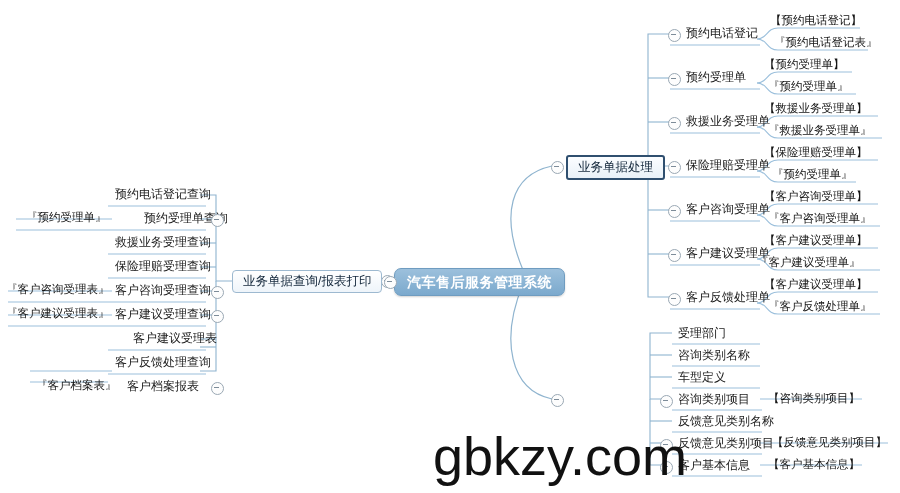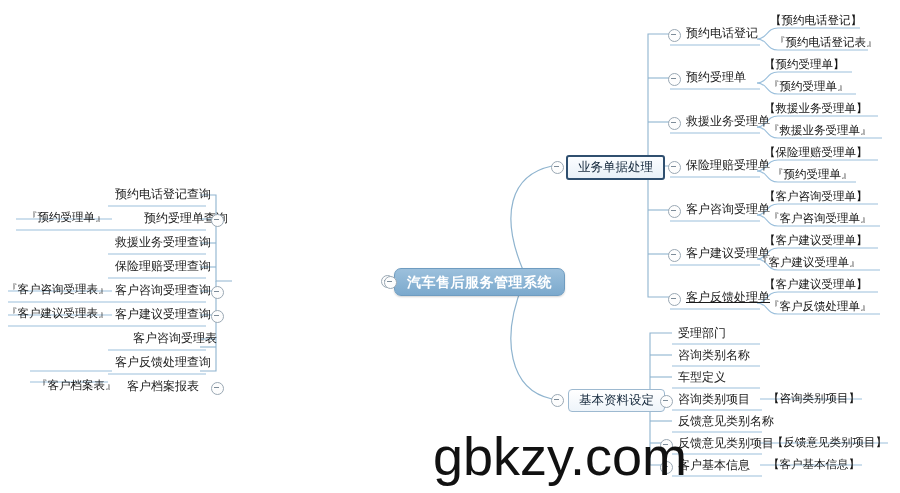--- a/index.html
+++ b/index.html
@@ -202,66 +202,66 @@
   <div class="node leaf" style="left:684px;top:203px;">客户咨询受理单</div>
   <div class="collapse" style="left:668px;top:205px;"></div>
   <div class="node bracket" style="left:764px;top:191px;">【客户咨询受理单】</div>
   <div class="node bracket" style="left:768px;top:213px;">『客户咨询受理单』</div>
 
   <div class="node leaf" style="left:684px;top:247px;">客户建议受理单</div>
   <div class="collapse" style="left:668px;top:249px;"></div>
   <div class="node bracket" style="left:764px;top:235px;">【客户建议受理单】</div>
   <div class="node bracket" style="left:757px;top:257px;">『客户建议受理单』</div>
 
-  <div class="node leaf" style="left:684px;top:291px;text-decoration:underline;">客户反馈处理单</div>
+  <div class="node leaf" style="left:684px;top:291px;">客户反馈处理单</div>
   <div class="collapse" style="left:668px;top:293px;"></div>
   <div class="node bracket" style="left:764px;top:279px;">【客户建议受理单】</div>
   <div class="node bracket" style="left:768px;top:301px;">『客户反馈处理单』</div>
 
-  <div class="node branch plain" style="left:568px;top:389px;">基本资料设定</div>
   <div class="collapse" style="left:551px;top:394px;"></div>
 
   <div class="node leaf" style="left:676px;top:327px;">受理部门</div>
   <div class="node leaf" style="left:676px;top:349px;">咨询类别名称</div>
   <div class="node leaf" style="left:676px;top:371px;">车型定义</div>
 
   <div class="node leaf" style="left:676px;top:393px;">咨询类别项目</div>
   <div class="collapse" style="left:660px;top:395px;"></div>
   <div class="node bracket" style="left:768px;top:393px;">【咨询类别项目】</div>
 
   <div class="node leaf" style="left:676px;top:415px;">反馈意见类别名称</div>
 
   <div class="node leaf" style="left:676px;top:437px;">反馈意见类别项目</div>
   <div class="collapse" style="left:660px;top:439px;"></div>
   <div class="node bracket" style="left:772px;top:437px;">【反馈意见类别项目】</div>
 
   <div class="node leaf" style="left:676px;top:459px;">客户基本信息</div>
   <div class="collapse" style="left:660px;top:461px;"></div>
   <div class="node bracket" style="left:768px;top:459px;">【客户基本信息】</div>
 
+  <div class="node branch plain" style="left:232px;top:270px;">业务单据查询/报表打印</div>
   <div class="collapse" style="left:384px;top:276px;"></div>
 
   <div class="node leaf" style="left:113px;top:188px;">预约电话登记查询</div>
 
   <div class="node leaf" style="left:122px;top:212px;margin-left:20px;">预约受理单查询</div>
   <div class="collapse" style="left:211px;top:214px;"></div>
   <div class="node bracket" style="left:26px;top:212px;">『预约受理单』</div>
 
   <div class="node leaf" style="left:113px;top:236px;">救援业务受理查询</div>
   <div class="node leaf" style="left:113px;top:260px;">保险理赔受理查询</div>
 
   <div class="node leaf" style="left:113px;top:284px;text-align:center;">客户咨询受理查询</div>
   <div class="collapse" style="left:211px;top:286px;"></div>
   <div class="node bracket" style="left:6px;top:284px;">『客户咨询受理表』</div>
 
   <div class="node leaf" style="left:113px;top:308px;">客户建议受理查询</div>
   <div class="collapse" style="left:211px;top:310px;"></div>
   <div class="node bracket" style="left:6px;top:308px;">『客户建议受理表』</div>
 
-  <div class="node leaf" style="left:131px;top:332px;">客户咨询受理表</div>
+  <div class="node leaf" style="left:131px;top:332px;">客户建议受理表</div>
   <div class="node leaf" style="left:113px;top:356px;">客户反馈处理查询</div>
 
   <div class="node leaf" style="left:125px;top:380px;">客户档案报表</div>
   <div class="collapse" style="left:211px;top:382px;"></div>
   <div class="node bracket" style="left:36px;top:380px;">『客户档案表』</div>
 
   <div class="watermark">gbkzy.com</div>
 </div>
 
 </body></html>

